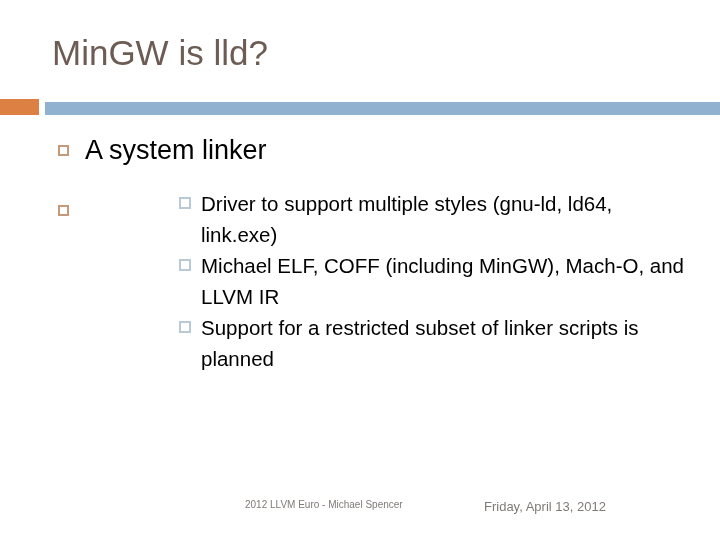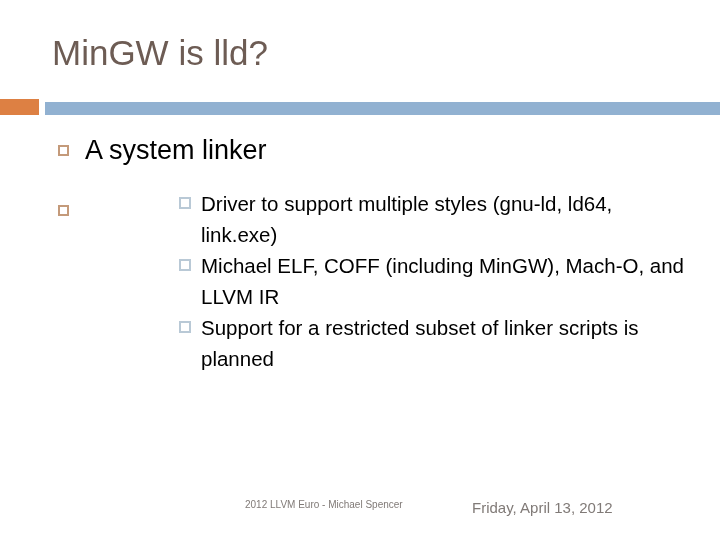--- a/index.html
+++ b/index.html
@@ -116,23 +116,23 @@
   .footer-event {
     position: absolute;
     left: 245px;
     top: 499px;
     font-size: 10px;
     color: #807a77;
     white-space: nowrap;
   }
   .footer-date {
     position: absolute;
-    left: 472px;
+    left: 484px;
     top: 499px;
-    font-size: 15px;
+    font-size: 13px;
     color: #807a77;
     white-space: nowrap;
   }
 </style>
 </head>
 <body>
 
 <div class="slide">
 
   <div class="slide-title">MinGW is lld?</div>

